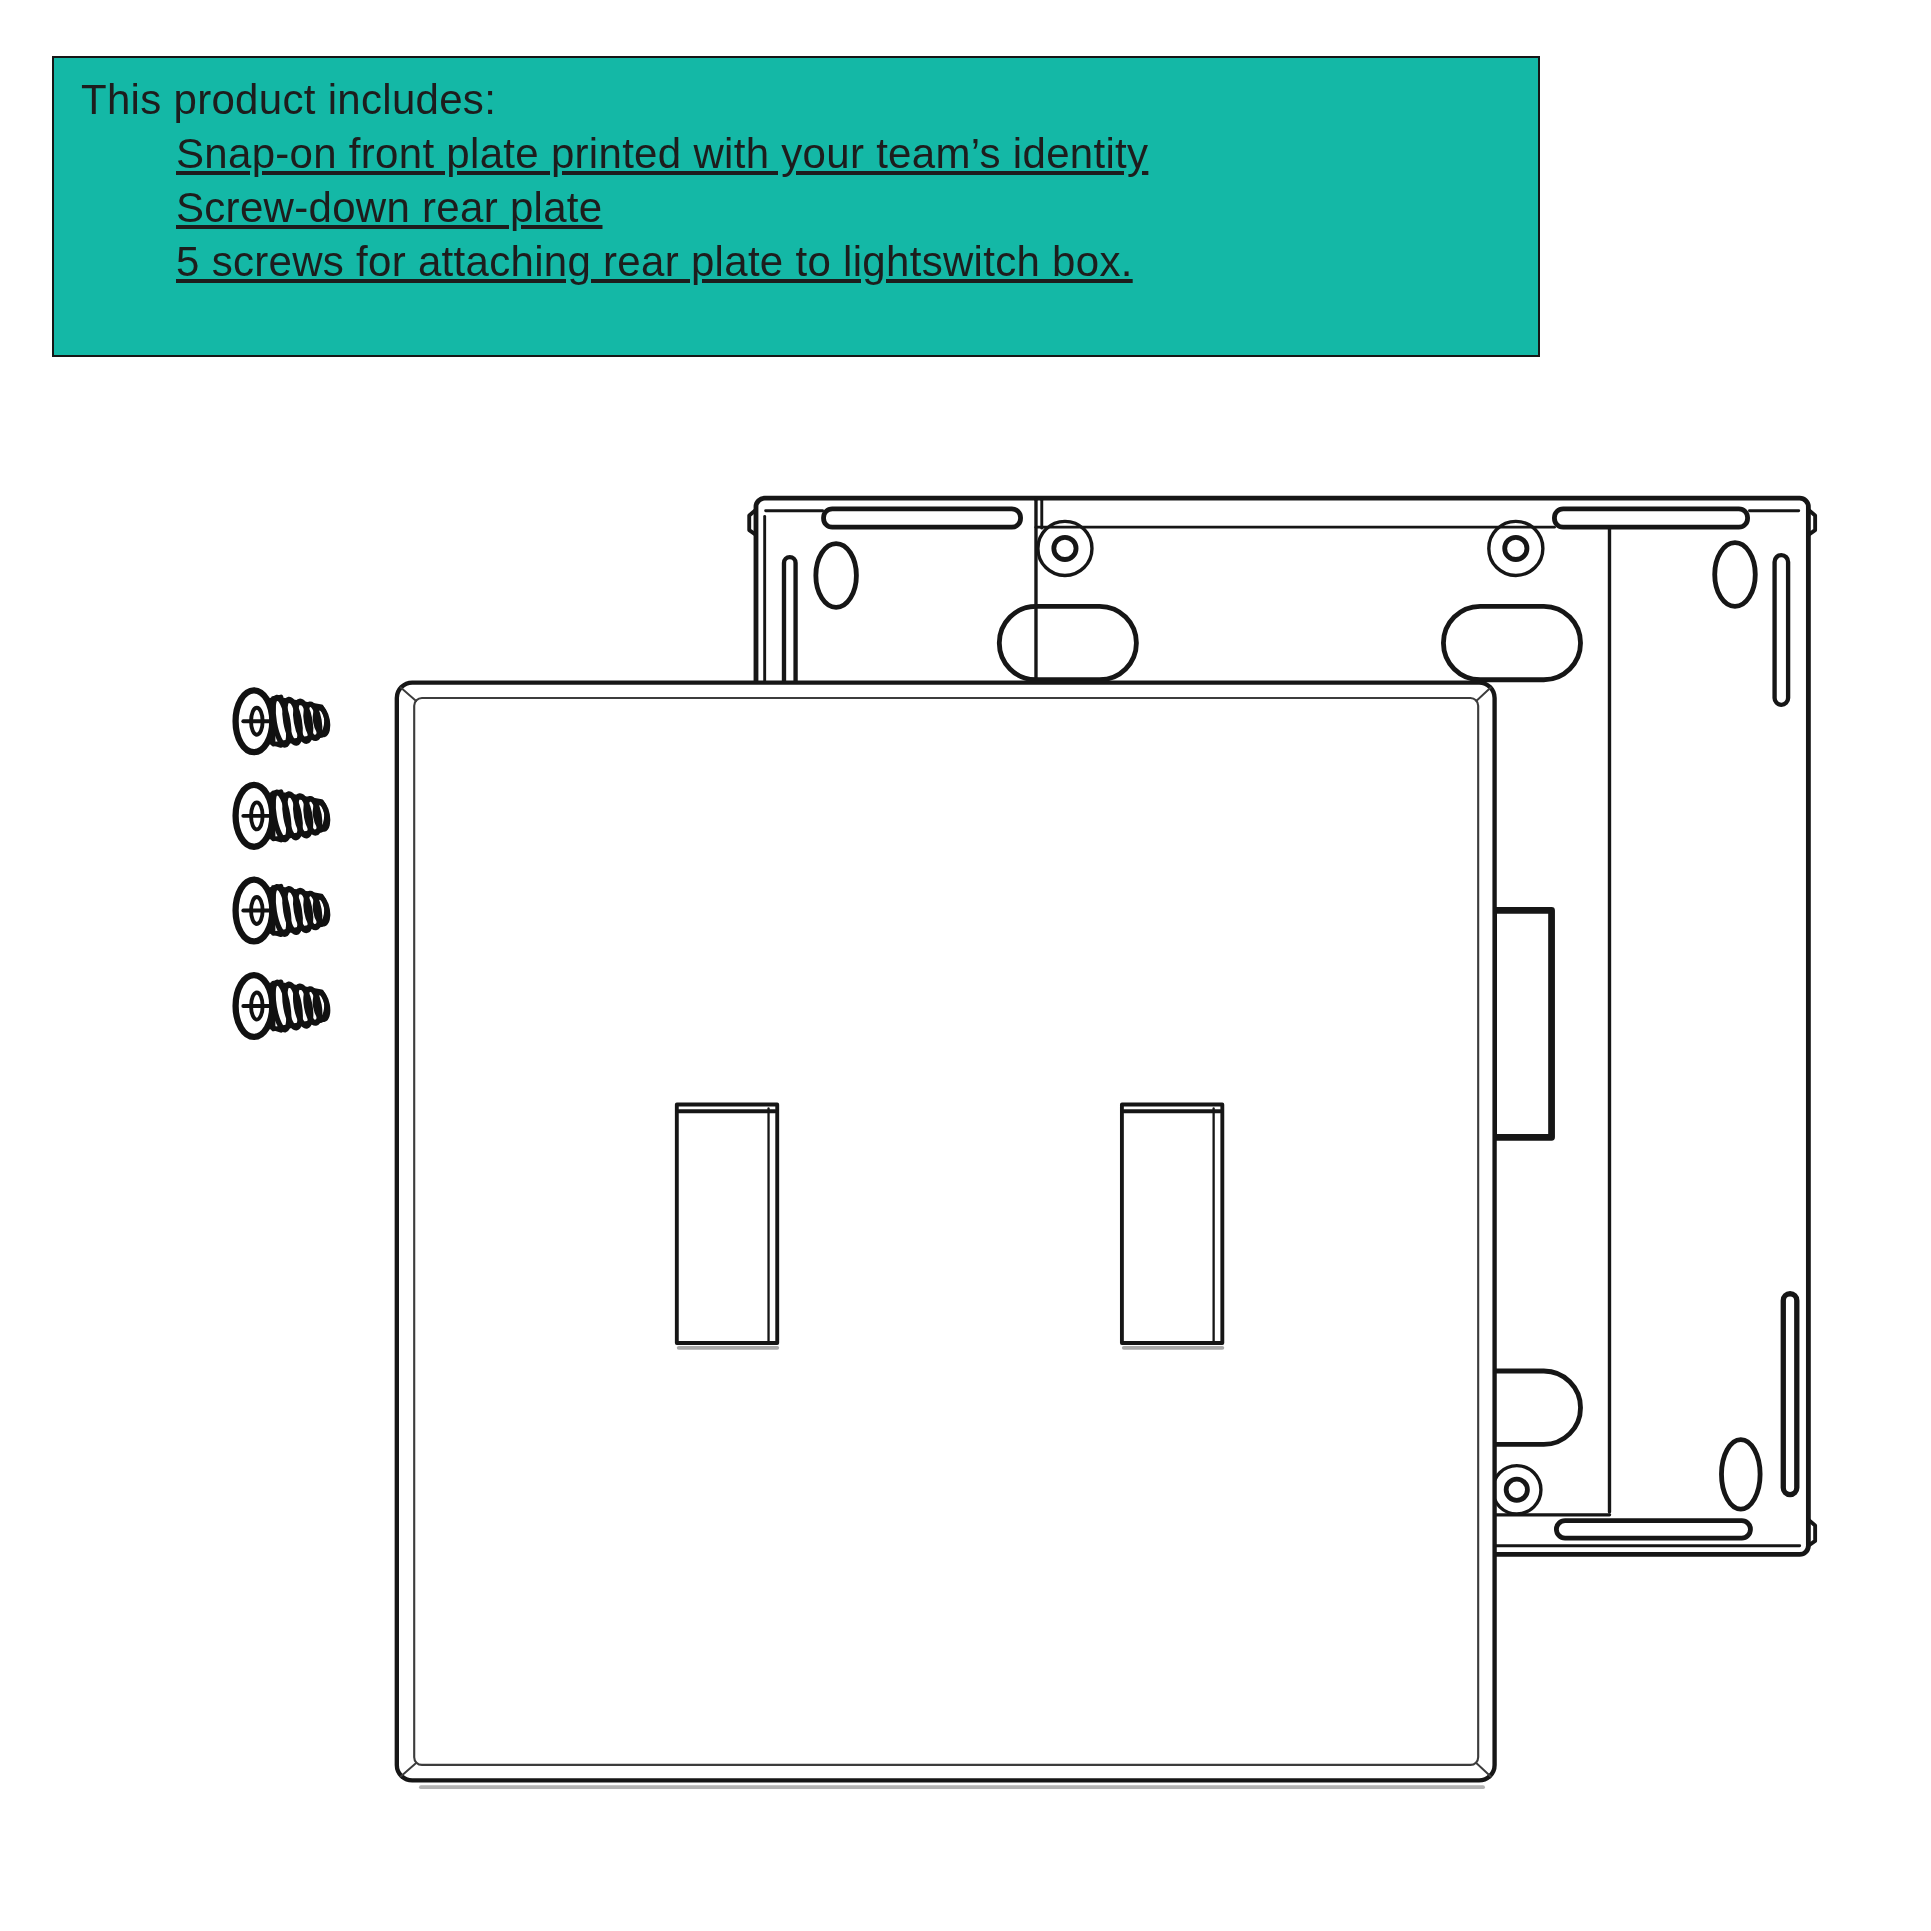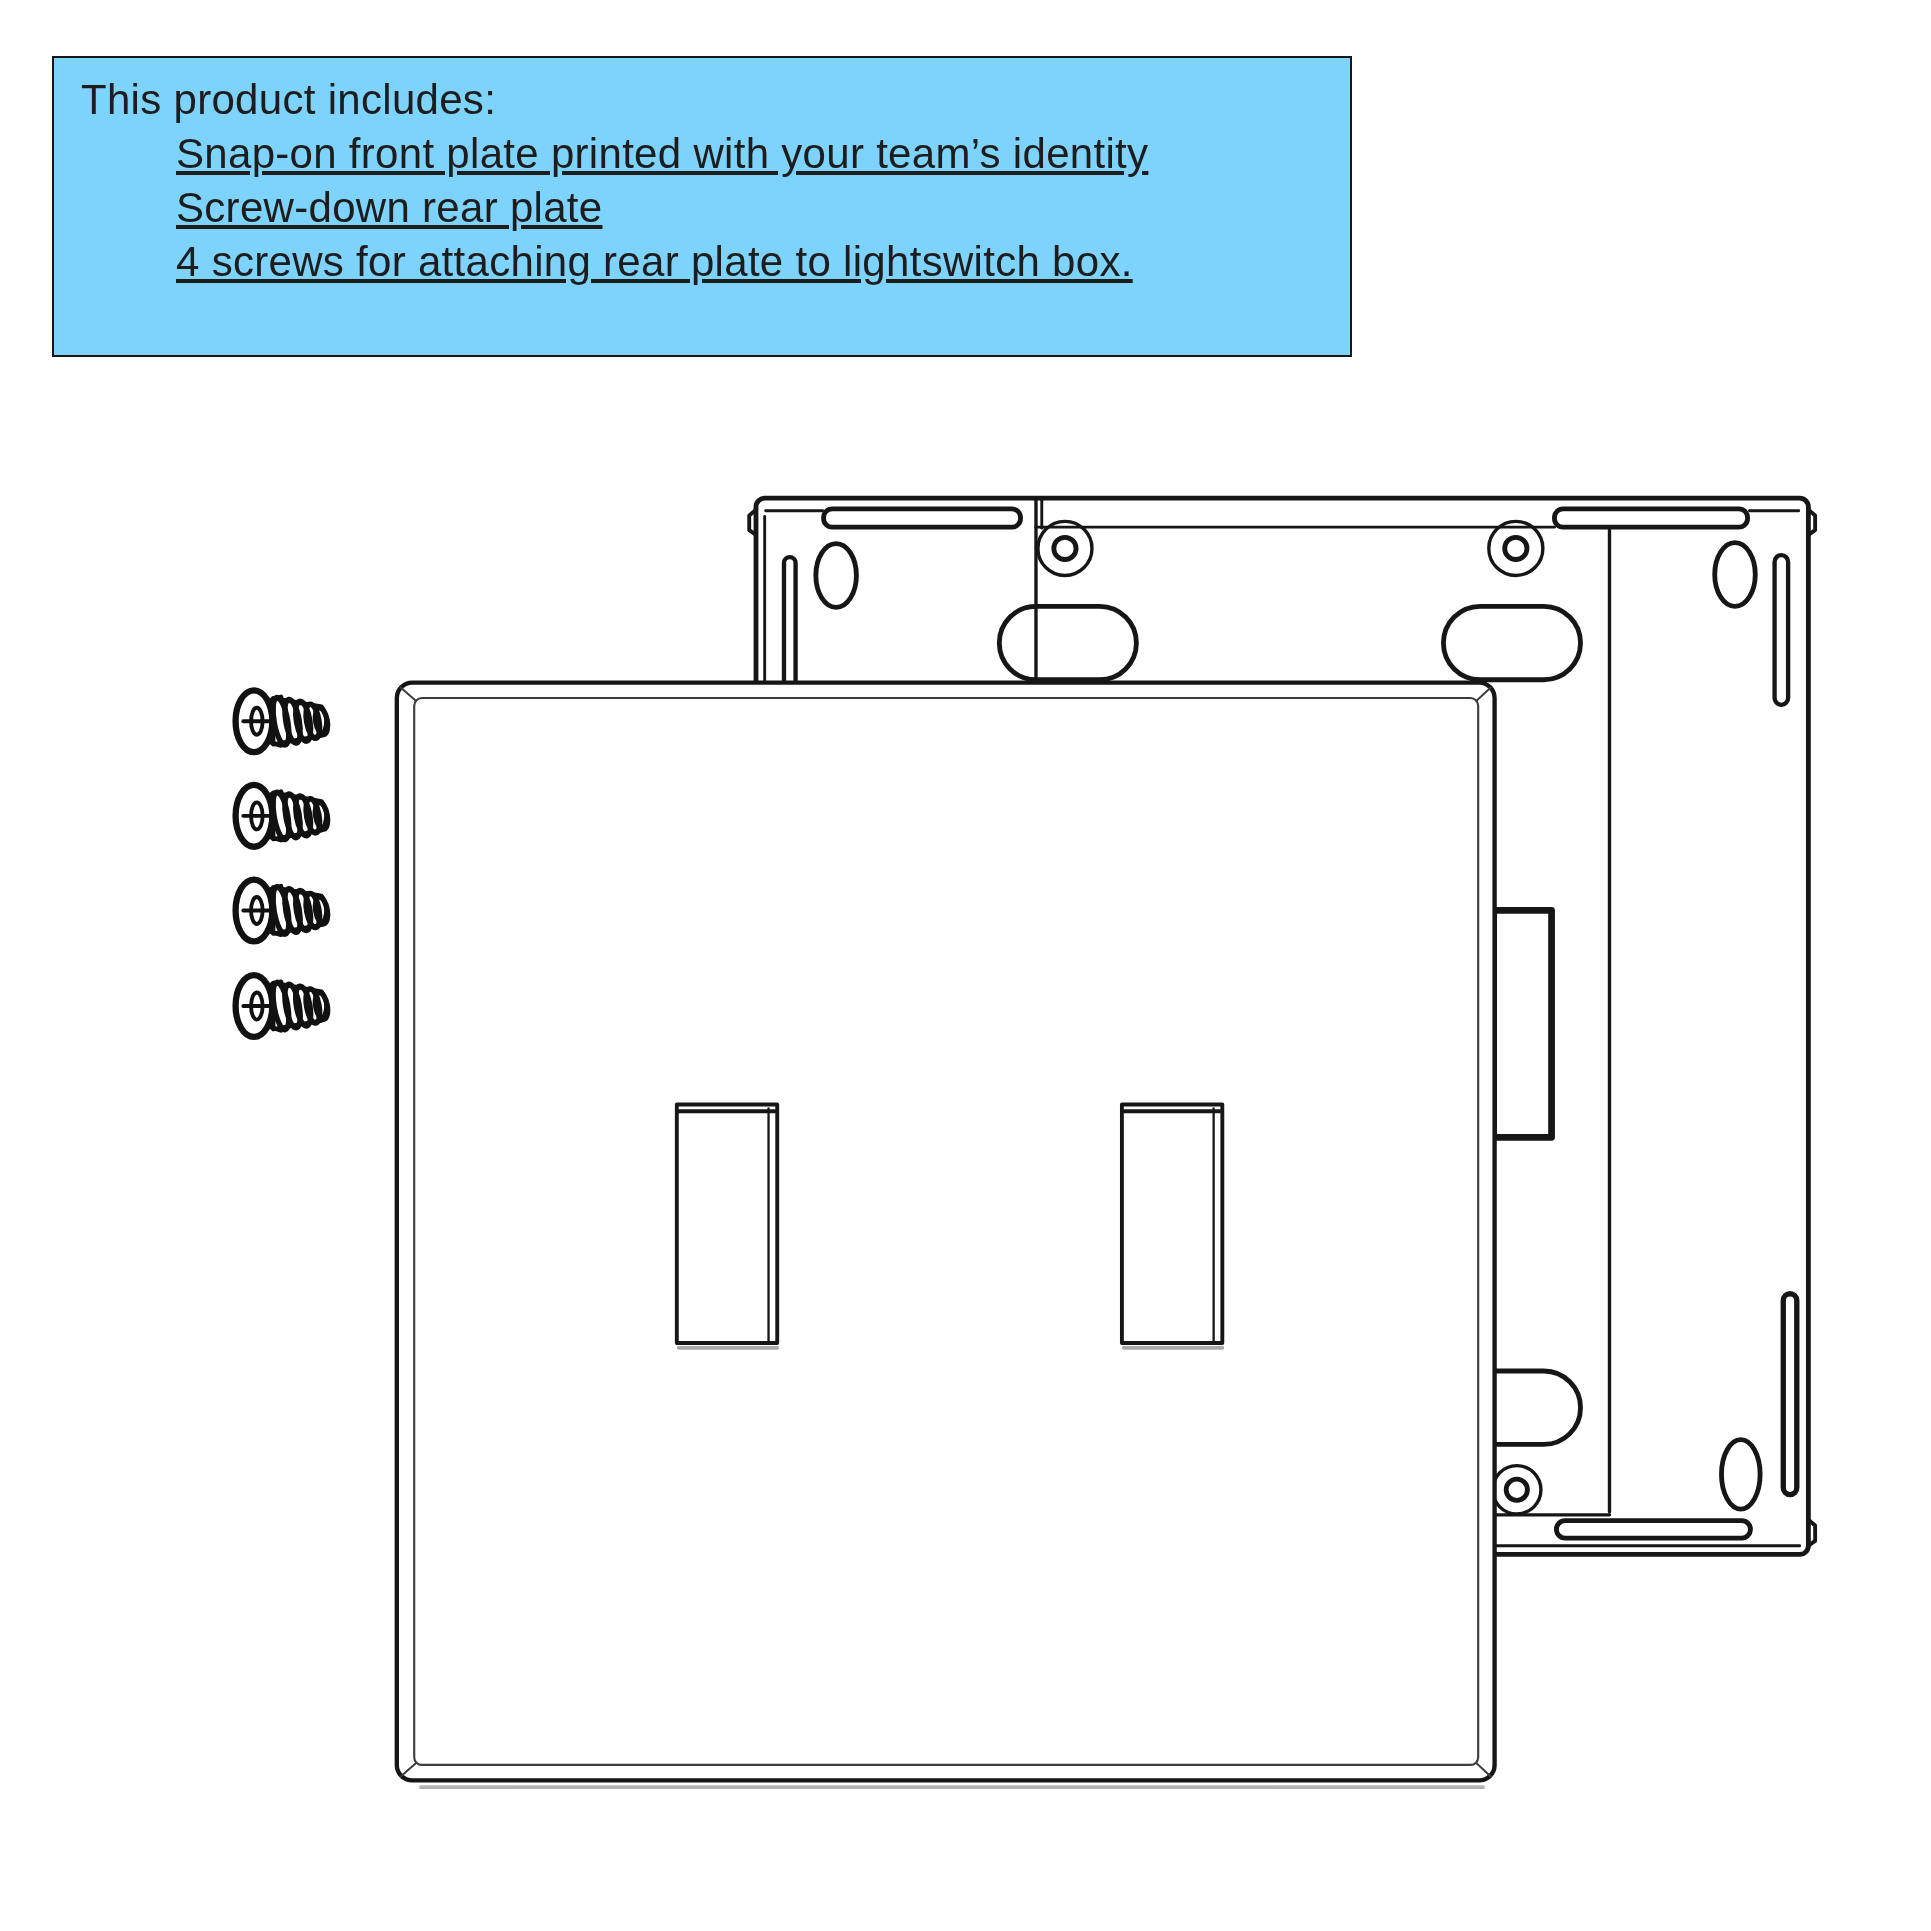--- a/index.html
+++ b/index.html
@@ -2,23 +2,23 @@
 <html><head>
 <meta charset="utf-8">
 <style>
   html,body{margin:0;padding:0;background:#ffffff;}
   body{width:1931px;height:1931px;position:relative;overflow:hidden;
        font-family:"Liberation Sans", sans-serif;color:#161616;}
   .page{position:absolute;inset:0;background:#ffffff;}
 
   
   .info-box{
-    position:absolute;left:52px;top:56px;width:1300px;height:301px;
+    position:absolute;left:52px;top:56px;width:1488px;height:301px;
     border:2.9px solid #161616;box-sizing:border-box;
-    background:#7dd3fc;
+    background:#14b8a6;
   }
   .info-box .inner{padding:15.4px 19.3px 0 27px;}
   .info-line{
     font-size:42px;line-height:54px;font-weight:300;
     letter-spacing:0.3px;white-space:nowrap;color:#1d1d1d;
   }
   .info-item{margin-left:95px;text-decoration:underline;}
 
   
   .diagram{position:absolute;left:0;top:0;width:1931px;height:1931px;}
@@ -27,21 +27,21 @@
 </head>
 <body>
 
 <div class="page">
 
   <div class="info-box">
     <div class="inner">
       <div class="info-line">This product includes:</div>
       <div class="info-line info-item">Snap-on front plate printed with your team’s identity</div>
       <div class="info-line info-item">Screw-down rear plate</div>
-      <div class="info-line info-item">4 screws for attaching rear plate to lightswitch box.</div>
+      <div class="info-line info-item">5 screws for attaching rear plate to lightswitch box.</div>
     </div>
   </div>
 
   <div class="diagram">
   <svg width="1931" height="1931" viewBox="0 0 2000 2000">
     <g fill="none" stroke="#161616" stroke-linecap="round" stroke-linejoin="round">
 
       <g>
 
         <rect x="783" y="516" width="1090" height="1094" rx="9" fill="#ffffff" stroke-width="5"></rect>

